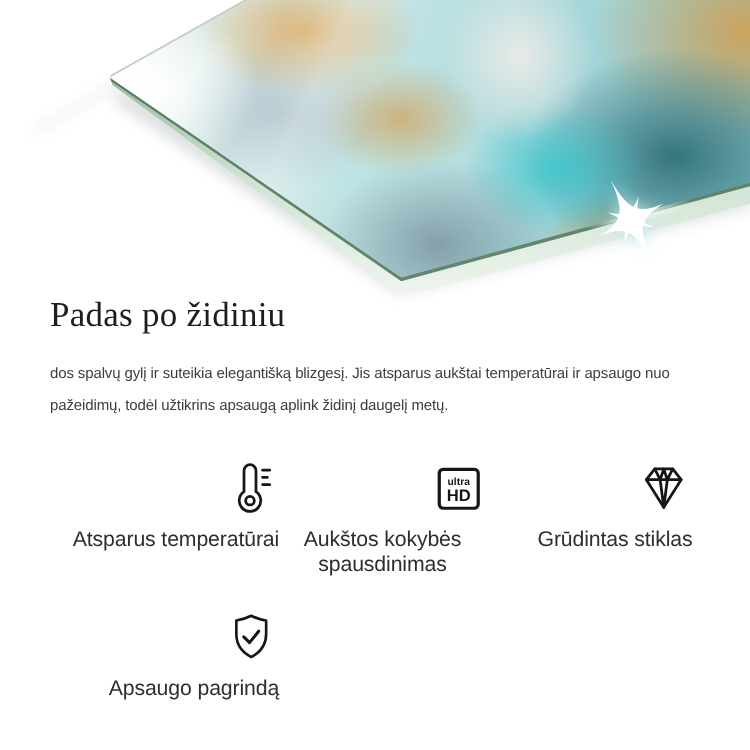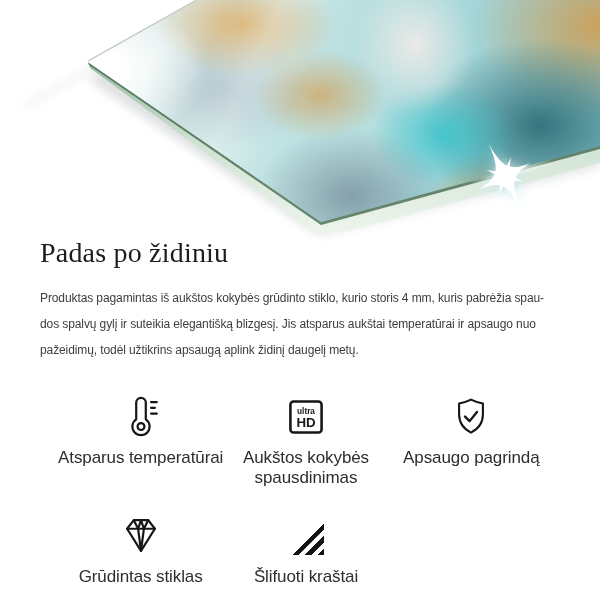--- a/index.html
+++ b/index.html
@@ -42,21 +42,21 @@
     filter:drop-shadow(0 0 6px rgba(195,236,246,.95));}
   
   .content{padding:0 40px;}
   .page-title{margin:5px 0 0;font-family:"Liberation Serif",serif;font-weight:400;
     font-size:28px;line-height:31px;color:#1d1d1d;letter-spacing:.2px;}
   .page-title span{display:block;}
   .description{margin-top:17px;font-size:12px;line-height:26px;color:#3d3d3d;letter-spacing:-.1px;}
   .description div{white-space:nowrap;}
   .features{margin-top:30px;display:grid;grid-template-columns:1fr 1fr 1fr;row-gap:24px;
     padding:0 6px 0 18px;}
-  .feature{display:flex;flex-direction:column;align-items:center;}
+  .feature{display:flex;flex-direction:column;align-items:flex-end;}
   .icon-box{height:46px;display:flex;align-items:flex-end;justify-content:center;}
   .feature-label{margin-top:9px;font-size:17px;color:#2e2e2e;text-align:center;letter-spacing:-.1px;}
   .stripes{width:36px;height:34px;margin-bottom:3px;
     clip-path:polygon(0 100%,100% 0,100% 100%);
     background:repeating-linear-gradient(135deg,#141414 0 4.4px,transparent 4.4px 9px);}
   svg.line-icon{stroke:#161616;fill:none;stroke-width:2.3;stroke-linecap:round;stroke-linejoin:round;}
 </style>
 </head>
 <body>
 
@@ -78,21 +78,20 @@
   </svg>
 </div>
 
 <div class="content">
 
   <h1 class="page-title">
     <span>Padas po židiniu</span>
   </h1>
 
   <div class="description">
-    <div>Produktas pagamintas iš aukštos kokybės grūdinto stiklo, kurio storis 4 mm, kuris pabrėžia spau-</div>
     <div>dos spalvų gylį ir suteikia elegantišką blizgesį. Jis atsparus aukštai temperatūrai ir apsaugo nuo</div>
     <div>pažeidimų, todėl užtikrins apsaugą aplink židinį daugelį metų.</div>
   </div>
 
   <div class="features">
 
     <div class="feature">
       <div class="icon-box">
         <svg class="line-icon" width="46" height="46" viewBox="0 0 48 48">
           <path d="M29 10 a5 5 0 0 0 -10 0 v17.5 a9 9 0 1 0 10 0 Z"></path>
@@ -109,42 +108,36 @@
           <rect x="7" y="7" width="34" height="34" rx="3.5" fill="none" stroke="#161616" stroke-width="2.8"></rect>
           <text x="24" y="21" text-anchor="middle" font-family="Liberation Sans, sans-serif" font-size="9" font-weight="600" fill="#161616">ultra</text>
           <text x="24" y="35" text-anchor="middle" font-family="Liberation Sans, sans-serif" font-size="14.5" font-weight="800" fill="#161616">HD</text>
         </svg>
       </div>
       <div class="feature-label">Aukštos kokybės spausdinimas</div>
     </div>
 
     <div class="feature">
       <div class="icon-box">
-        <svg class="line-icon" width="44" height="44" viewBox="0 0 48 48">
-          <path d="M24 5 C28 7 33 8.5 37 9.2 V21 C37 31 31 37.5 24 41 C17 37.5 11 31 11 21 V9.2 C15 8.5 20 7 24 5 Z"></path>
-          <path d="M17.5 23.5 L22.5 28.5 L30.5 18.5" stroke-width="2.6"></path>
-        </svg>
-      </div>
-      <div class="feature-label">Apsaugo pagrindą</div>
-    </div>
-
-    <div class="feature">
-      <div class="icon-box">
         <svg class="line-icon" width="46" height="46" viewBox="0 0 48 48" stroke-width="2.2">
           <path d="M9.5 17.5 L16.5 8.5 H31.5 L38.5 17.5 L24 40.5 Z"></path>
           <path d="M9.5 17.5 H38.5"></path>
           <path d="M16.5 8.5 L21 17.5 L24 8.5 L27 17.5 L31.5 8.5"></path>
           <path d="M21 17.5 L24 40.5 M27 17.5 L24 40.5"></path>
         </svg>
       </div>
       <div class="feature-label">Grūdintas stiklas</div>
     </div>
 
     <div class="feature">
       <div class="icon-box">
-        <div class="stripes"></div>
+        <svg class="line-icon" width="44" height="44" viewBox="0 0 48 48">
+          <path d="M24 5 C28 7 33 8.5 37 9.2 V21 C37 31 31 37.5 24 41 C17 37.5 11 31 11 21 V9.2 C15 8.5 20 7 24 5 Z"></path>
+          <path d="M17.5 23.5 L22.5 28.5 L30.5 18.5" stroke-width="2.6"></path>
+        </svg>
       </div>
-      <div class="feature-label">Šlifuoti kraštai</div>
+      <div class="feature-label">Apsaugo pagrindą</div>
     </div>
+
 
 
   </div>
 </div>
 
 </body></html>

